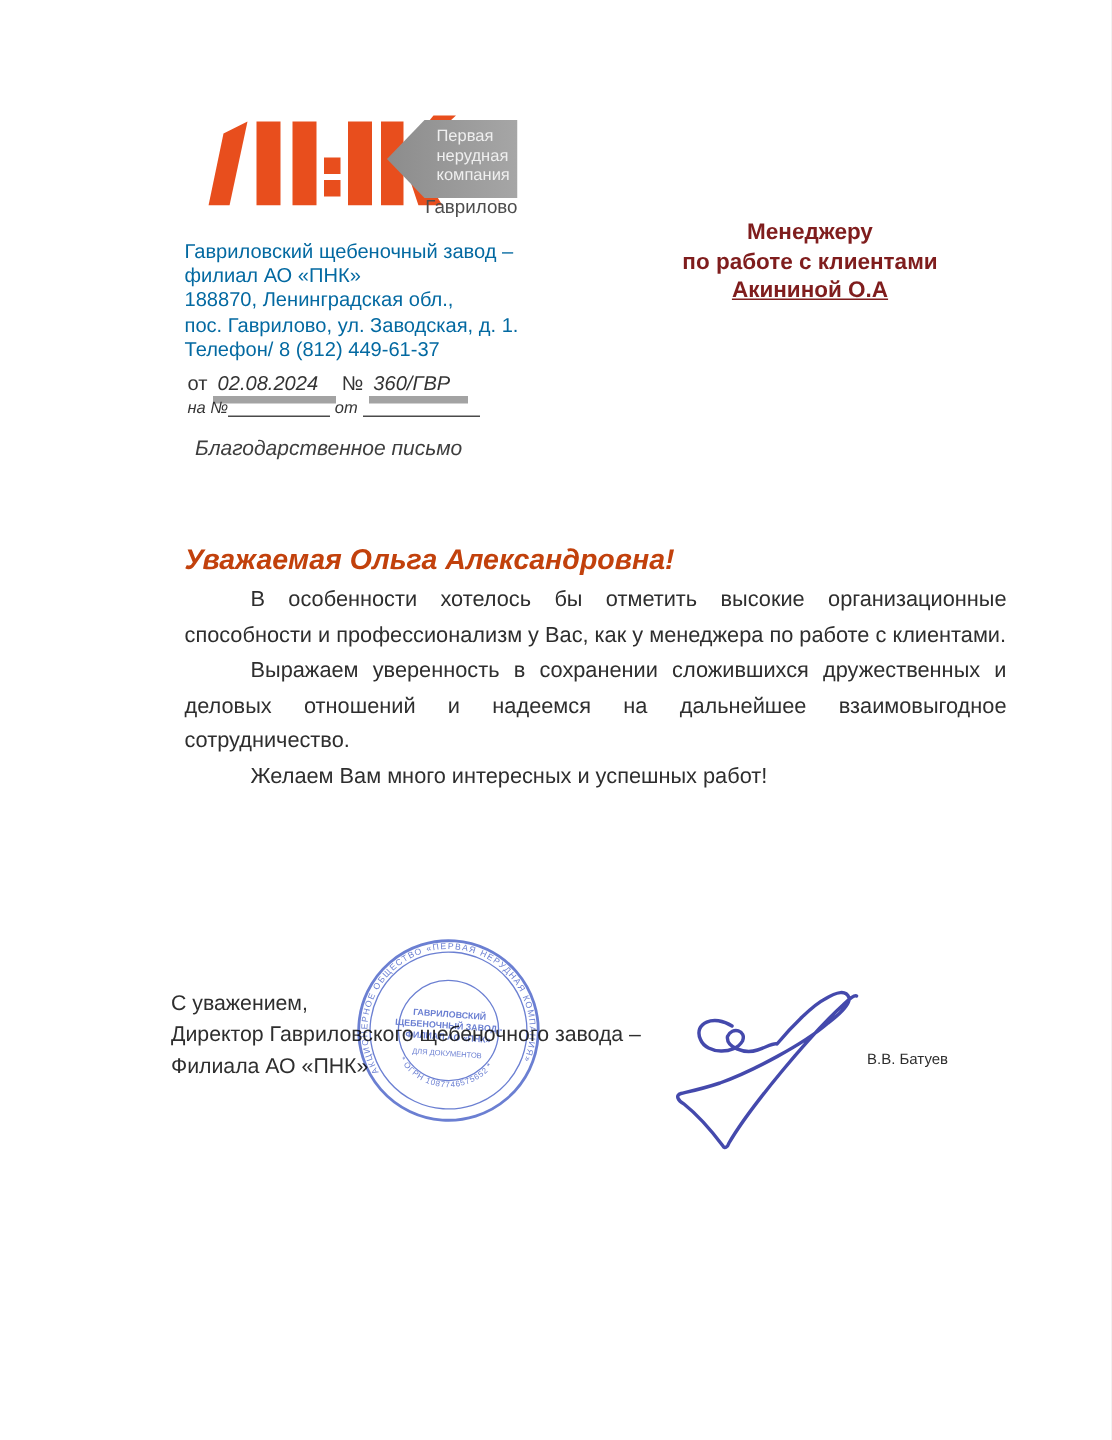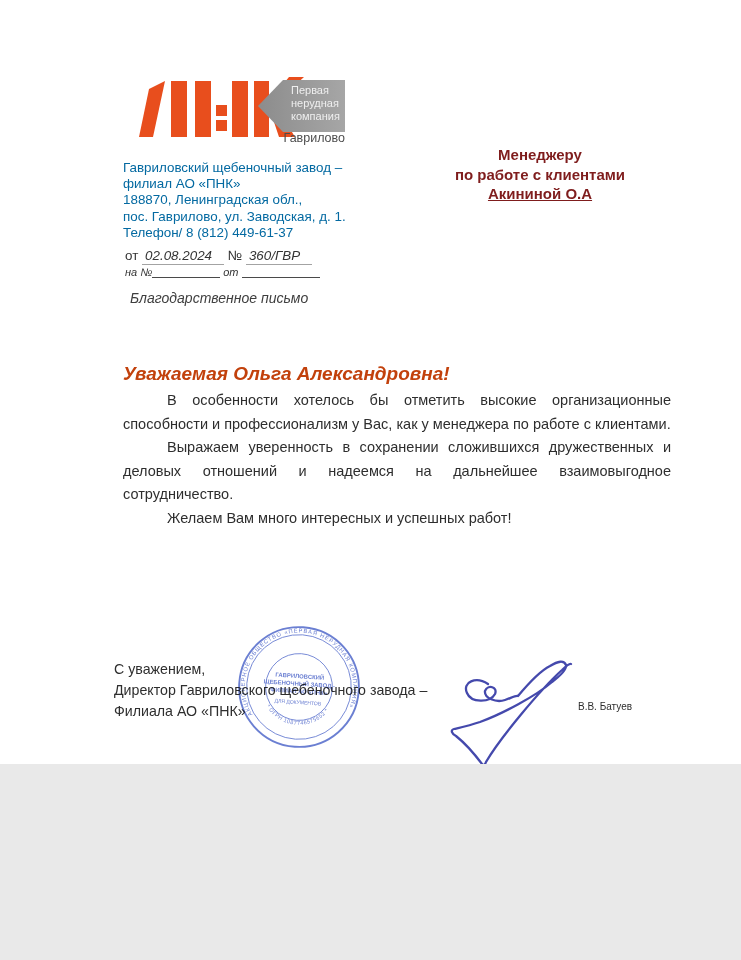--- a/index.html
+++ b/index.html
@@ -1,33 +1,33 @@
 <!DOCTYPE html>
 <html><head>
 <meta charset="utf-8">
 <style>
   html,body{margin:0;padding:0;background:#e9e9e9;}
   .page{
-    position:relative;width:741px;height:764px;margin:0 auto;
+    position:relative;width:741px;height:960px;margin:0 auto;
     background:#ffffff;overflow:hidden;
     font-family:"Liberation Sans","DejaVu Sans",sans-serif;
     color:#333;
   }
   
   .logo-svg{position:absolute;left:125px;top:75px;}
   .logo-location{position:absolute;left:125px;top:131px;width:220px;text-align:right;
     font-size:12.5px;color:#4c4c4c;}
   .sender{position:absolute;left:123px;top:160px;font-size:13.4px;line-height:16.2px;color:#0369a1;}
   .recipient{position:absolute;left:415px;top:145px;width:250px;text-align:center;
     font-weight:bold;font-size:15px;line-height:19.5px;color:#7f1d1d;}
   .recipient .name{text-decoration:underline;}
   
   .ref-row1{position:absolute;left:125px;top:248px;font-size:13.4px;color:#343434;}
   .ref-row2{position:absolute;left:125px;top:265px;font-size:11px;color:#343434;font-style:italic;}
-  .ref-val{font-style:italic;border-bottom:1px solid #a3a3a3;padding:0 12px 1px 3px;}
+  .ref-val{font-style:italic;border-bottom:5px solid #a3a3a3;padding:0 12px 1px 3px;}
   .blank-line{display:inline-block;border-bottom:1px solid #4a4a4a;height:12px;vertical-align:bottom;}
   .blank-a{width:68px;}
   .blank-b{width:78px;margin-left:4px;}
   .subject{position:absolute;left:130px;top:290px;font-style:italic;font-size:14px;color:#3e3e3e;}
   
   .salutation{position:absolute;left:123px;top:363px;width:548px;text-align:left;
     font-weight:bold;font-style:italic;font-size:19px;color:#c2410c;}
   .body-text{position:absolute;left:123px;top:389px;width:548px;
     font-size:14.5px;line-height:23.6px;text-align:justify;color:#2e2e2e;}
   .body-text p{margin:0;text-indent:44px;}

